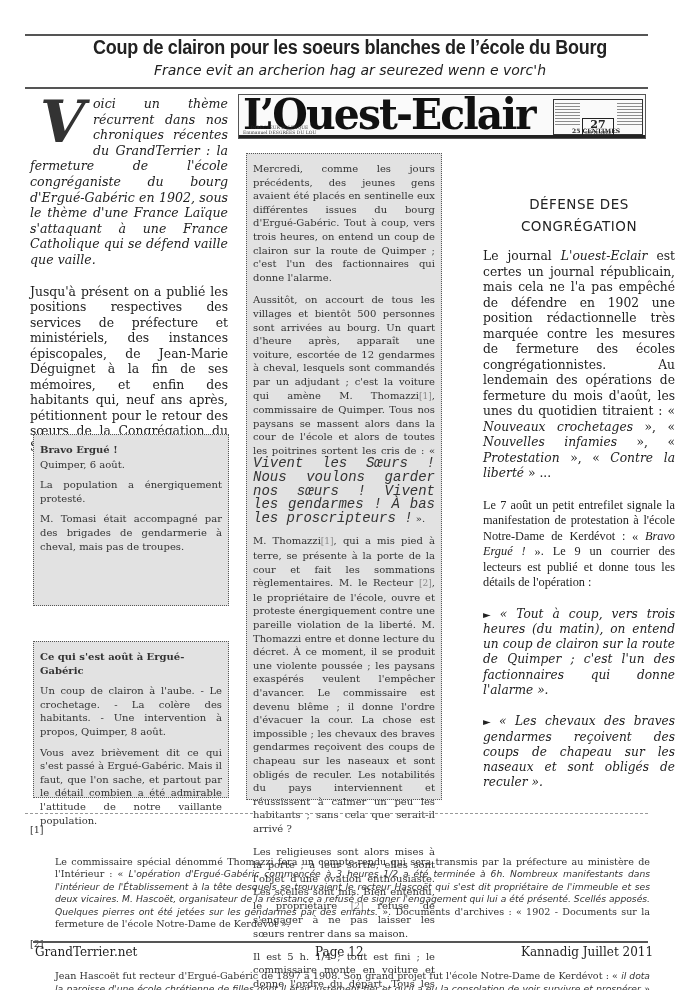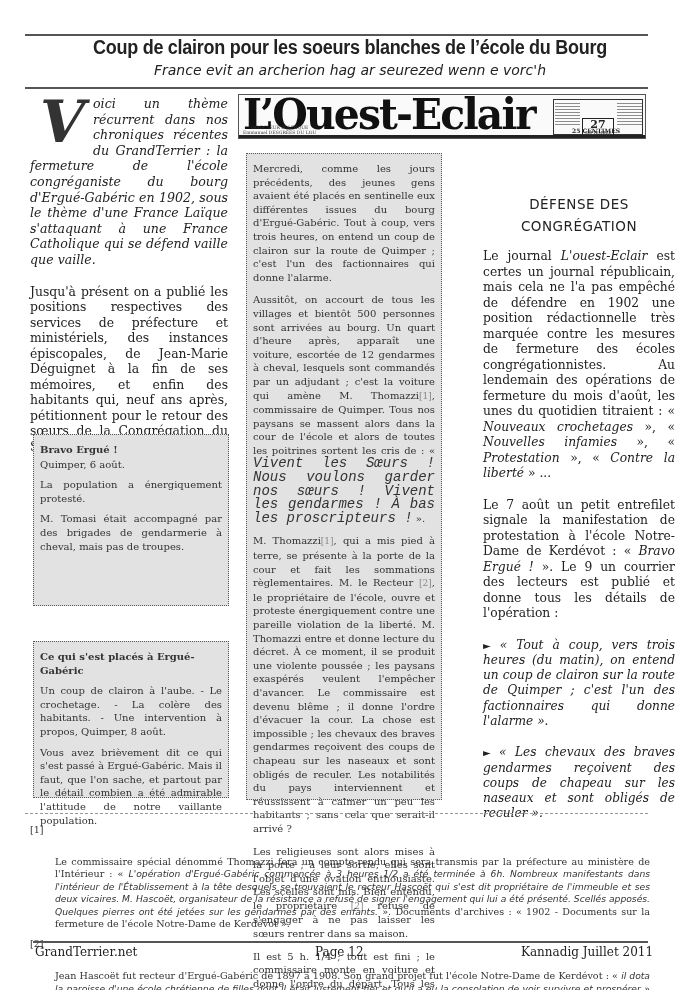--- a/index.html
+++ b/index.html
@@ -70,21 +70,21 @@
 </div>
 
 <div class="clip" style="left:33px; top:434px; width:196px; height:172px;">
   <p class="clip-title">Bravo Ergué !</p>
   <p style="text-align:left;">Quimper, 6 août.</p>
   <p>La population a énergiquement protesté.</p>
   <p>M. Tomasi était accompagné par des brigades de gendarmerie à cheval, mais pas de troupes.</p>
 </div>
 
 <div class="clip" style="left:33px; top:641px; width:196px; height:157px;">
-  <p class="clip-title" style="margin-bottom:7px;">Ce qui s'est placés à Ergué-Gabéric</p>
+  <p class="clip-title" style="margin-bottom:7px;">Ce qui s'est août à Ergué-Gabéric</p>
   <p>Un coup de clairon à l'aube. - Le crochetage. - La colère des habitants. - Une intervention à propos, Quimper, 8 août.</p>
   <p>Vous avez brièvement dit ce qui s'est passé à Ergué-Gabéric. Mais il faut, que l'on sache, et partout par le détail combien a été admirable l'attitude de notre vaillante population.</p>
 </div>
 
 <div class="masthead">
   <div class="mast-name">L’Ouest-Eclair</div>
   <div class="mast-dir">
     <div>DIRECTEUR POLITIQUE</div>
     <div>Emmanuel DESGRÉES DU LOU</div>
   </div>
@@ -118,21 +118,21 @@
 </div>
 
 <div class="col" style="left:455px; top:193px; width:192px;margin-left:28px;">
   <div class="hand-heading" style="line-height:22px;">
     <div>DÉFENSE DES</div>
     <div>CONGRÉGATION</div>
   </div>
   <p class="right-text" style="margin-top:12px;">
     <span>Le journal </span><i>L'ouest-Eclair</i><span> est certes un journal républicain, mais cela ne l'a pas empêché de défendre en 1902 une position rédactionnelle très marquée contre les mesures de fermeture des écoles congrégationnistes. Au lendemain des opérations de fermeture du mois d'août, les unes du quotidien titraient : « </span><i>Nouveaux crochetages</i><span> », « </span><i>Nouvelles infamies</i><span> », « </span><i>Protestation</i><span> », « </span><i>Contre la liberté</i><span> » ...</span>
   </p>
-  <p class="right-text" style="margin-top:16px;">
+  <p class="right-text" style="margin-top:16px;font-family:Liberation Serif, serif;">
     <span>Le 7 août un petit entrefilet signale la manifestation de protestation à l'école Notre-Dame de Kerdévot : « </span><i>Bravo Ergué !</i><span> ». Le 9 un courrier des lecteurs est publié et donne tous les détails de l'opération :</span>
   </p>
   <p class="quote" style="margin-top:16px;">
     <span class="arrow">►</span> <span>« Tout à coup, vers trois heures (du matin), on entend un coup de clairon sur la route de Quimper ; c'est l'un des factionnaires qui donne l'alarme ».</span>
   </p>
   <p class="quote" style="margin-top:16px;">
     <span class="arrow">►</span> <span>« Les chevaux des braves gendarmes reçoivent des coups de chapeau sur les naseaux et sont obligés de reculer ».</span>
   </p>
 </div>
 

